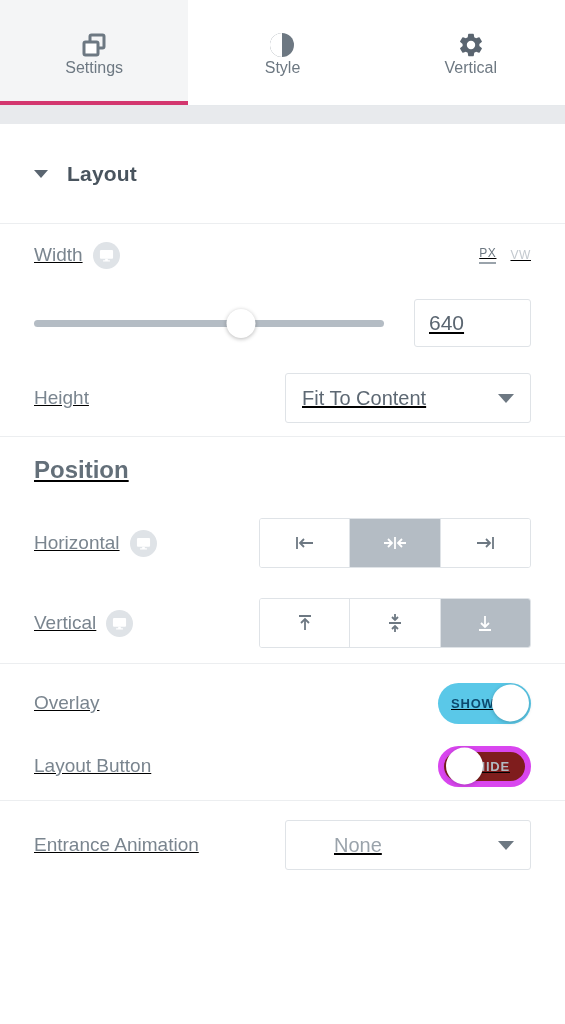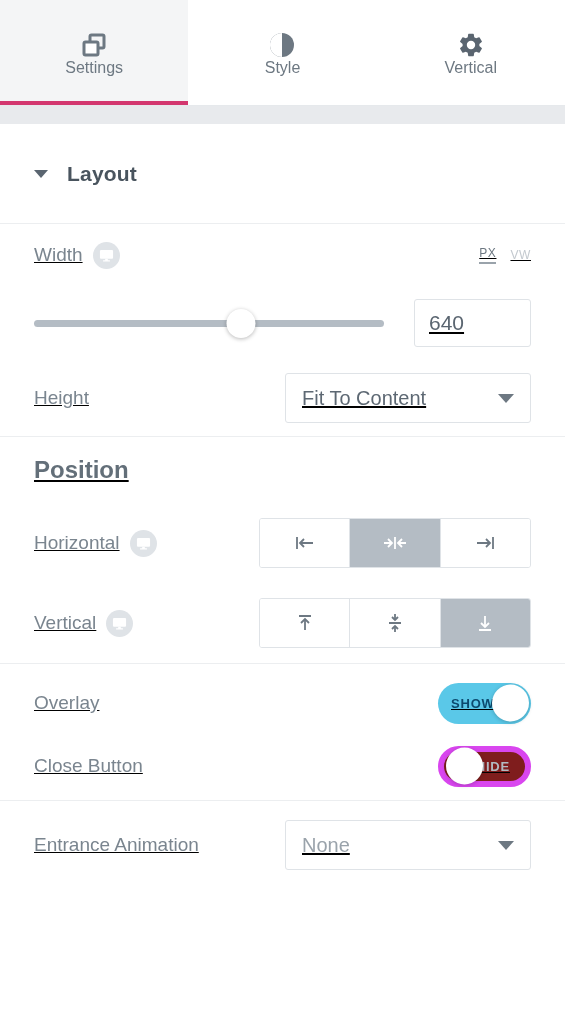--- a/index.html
+++ b/index.html
@@ -247,21 +247,21 @@
     background: #ffffff;
     display: flex;
     align-items: center;
     padding: 0 16px;
     cursor: pointer;
   }
   .select-value {
     font-size: 20px;
     color: #5d6873;
   }
-  .select-value.placeholder { color: #9aa3ab; }
+  .select-value.placeholder { color: #9aa3ab; margin-left: 32px; }
   .select-caret {
     position: absolute;
     right: 16px;
     width: 0; height: 0;
     border-left: 8px solid transparent;
     border-right: 8px solid transparent;
     border-top: 9px solid #6d7882;
   }
 
   
@@ -496,21 +496,21 @@
     <div class="row" style="min-height:68px;padding-top:10px">
       <span class="row-label">Overlay</span>
       <span class="spacer"></span>
       <span class="switch on">
         <span class="switch-label">SHOW</span>
         <span class="knob"></span>
       </span>
     </div>
 
     <div class="row" style="min-height:68px">
-      <span class="row-label">Close Button</span>
+      <span class="row-label">Layout Button</span>
       <span class="spacer"></span>
       <span class="switch off">
         <span class="switch-label">HIDE</span>
         <span class="knob"></span>
       </span>
     </div>
   </div>
 
   <div class="divider"></div>
 

